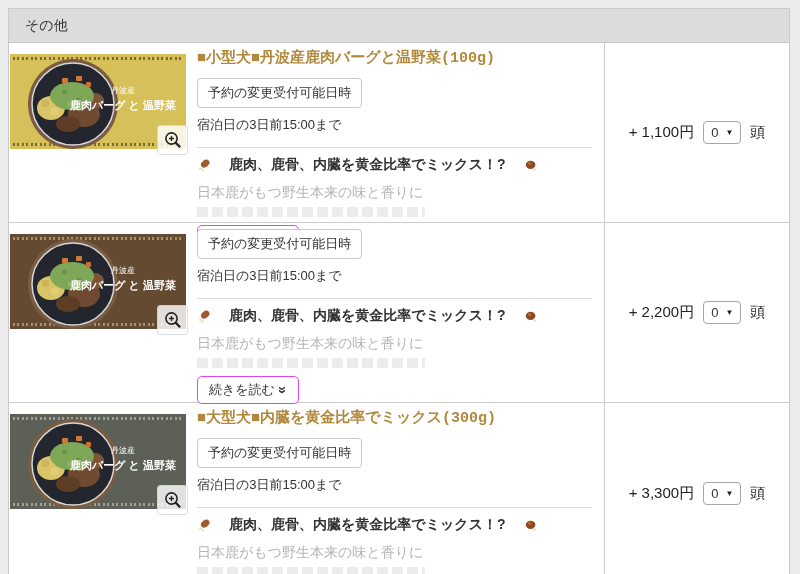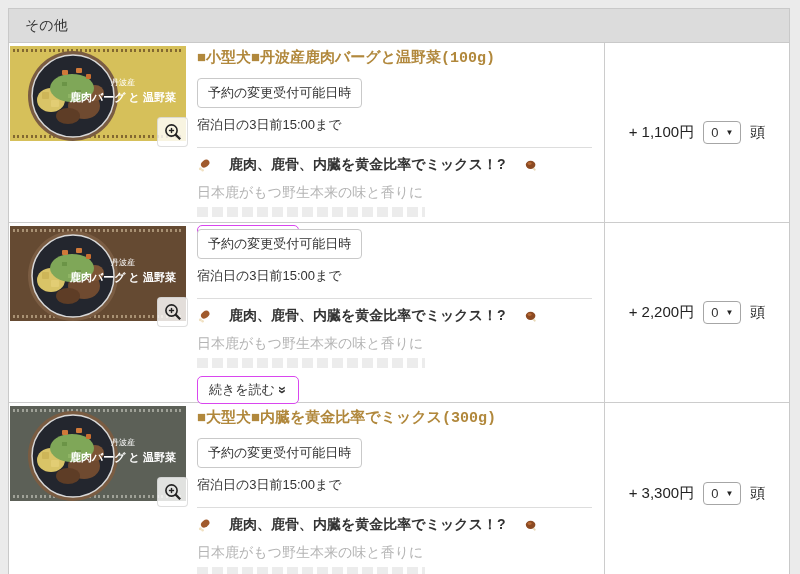--- a/index.html
+++ b/index.html
@@ -8,21 +8,21 @@
 
   .container { position:absolute; left:8px; top:8px; width:782px; background:#fff; border:1px solid #c9c9c9; }
   .section-header { height:34px; background:#dcdcdc; border-bottom:1px solid #c9c9c9; display:flex; align-items:center; padding-left:16px; font-size:14px; color:#333; }
 
   .row { display:flex; height:180px; border-bottom:1px solid #ccc; }
   .row:last-child { border-bottom:none; }
   .cell-main { position:relative; width:595px; }
   .cell-price { flex:1; border-left:1px solid #ccc; display:flex; align-items:center; justify-content:center; gap:9px; font-size:15px; color:#222; }
 
   
-  .thumb { position:absolute; left:1px; top:3px; width:176px; height:95px; background:var(--bg); overflow:visible; }
+  .thumb { position:absolute; left:1px; top:11px; width:176px; height:95px; background:var(--bg); overflow:visible; }
   .thumb .dots-top, .thumb .dots-bottom { position:absolute; left:3px; right:3px; height:3px;
      background-image:repeating-linear-gradient(90deg, var(--dot) 0 2px, transparent 2px 4px, var(--dot) 4px 6px, transparent 6px 9px); }
   .thumb .dots-top { top:3px; } .thumb .dots-bottom { bottom:3px; }
   .thumb-label { position:absolute; right:4px; top:50%; transform:translateY(-58%); width:118px; text-align:center; color:#fff; line-height:1.5; }
   .thumb-label .origin { font-size:8px; display:block; }
   .thumb-label .name { font-size:11px; font-weight:bold; display:block; white-space:nowrap;text-align:center; }
   .bowl-svg { position:absolute; left:8px; top:2px; }
   .zoom-btn { position:absolute; right:-2px; bottom:-6px; width:31px; height:30px; background:rgba(255,255,255,0.82); border:1px solid rgba(200,200,200,0.6); border-radius:4px; display:flex; align-items:center; justify-content:center; cursor:pointer; }
 
   

